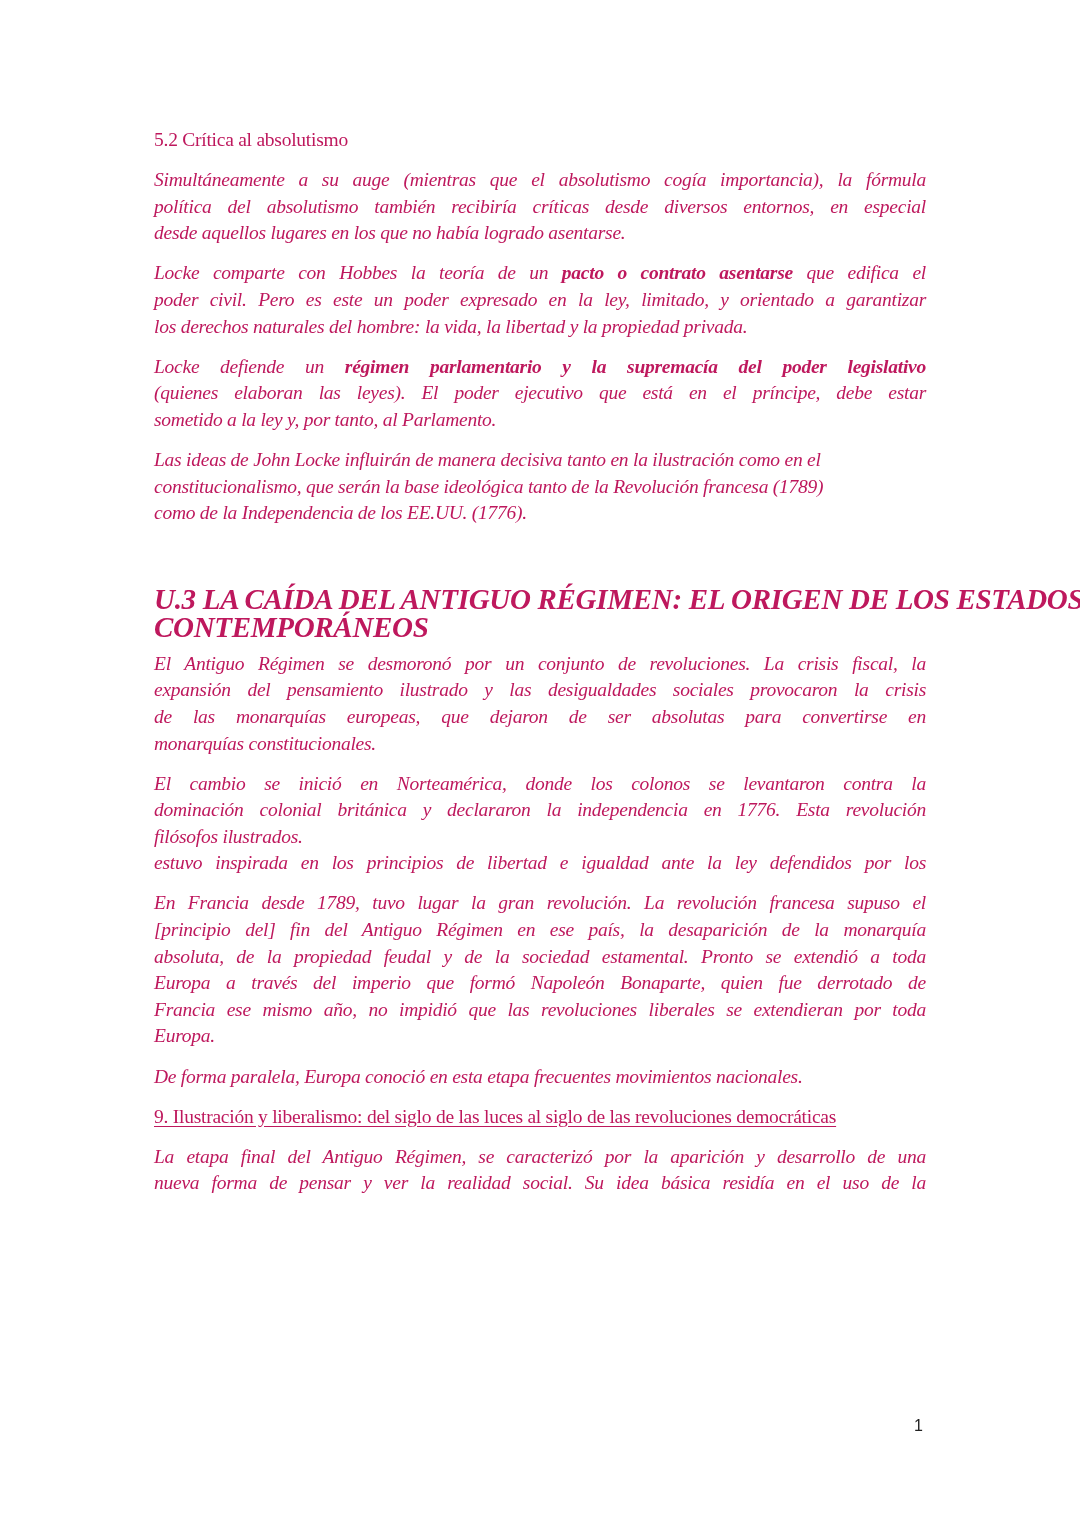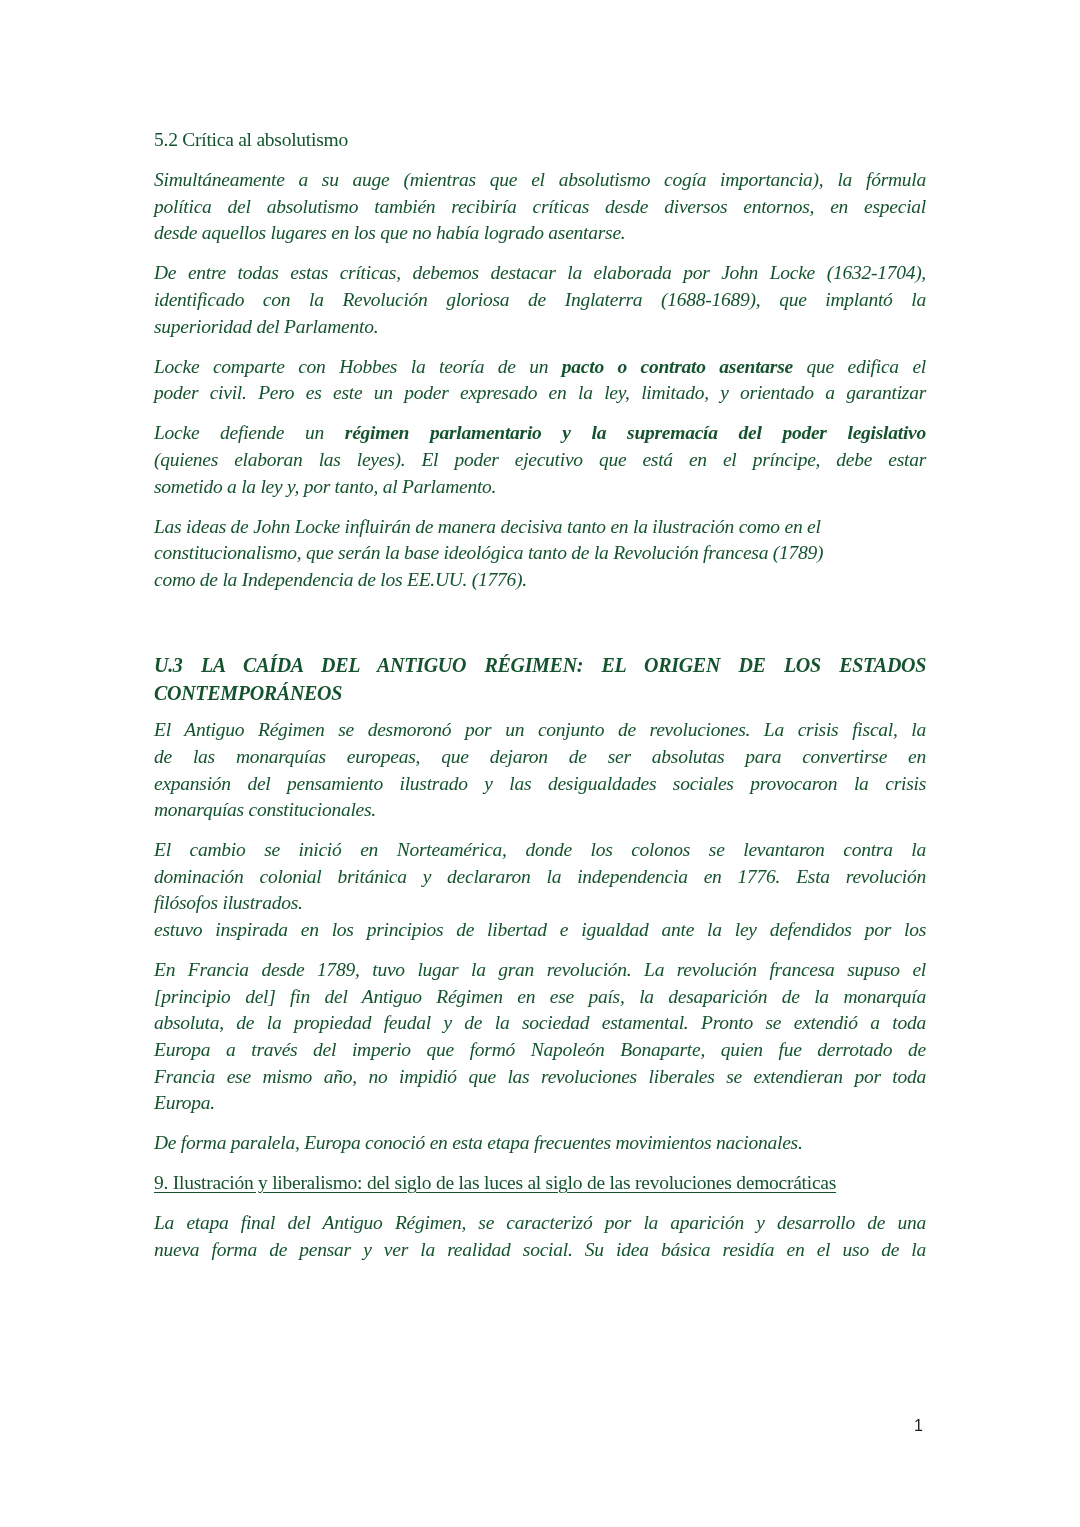--- a/index.html
+++ b/index.html
@@ -1,28 +1,28 @@
 <!DOCTYPE html>
 <html><head>
   <meta charset="utf-8">
   <style>
     html, body { margin: 0; padding: 0; background: #ffffff; }
     body { width: 1080px; height: 1527px; position: relative; overflow: hidden; }
     .page {
       position: absolute; left: 154px; top: 127px; width: 772px;
       font-family: "Liberation Serif", "DejaVu Serif", serif;
-      font-size: 19.5px; line-height: 26.6px; color: #14532d;
+      font-size: 19.5px; line-height: 26.6px; color: #be185d;
       letter-spacing: -0.25px;
     }
     .p { margin: 0 0 13.5px 0; }
     .line { display: block; text-align: justify; text-align-last: justify; white-space: nowrap; font-style: italic; }
     .line.last { text-align-last: left; }
     .subheading { margin: 0 0 13.5px 0; }
     .unit-title {
-      font-weight: bold; font-size: 20px; line-height: 28px; margin: 58px 0 10px 0; letter-spacing: -0.3px;
+      font-weight: bold; font-size: 29px; line-height: 28px; margin: 58px 0 10px 0; letter-spacing: -0.3px;
     }
     .underlined { text-decoration: underline; text-underline-offset: 3px; margin: 0 0 13.5px 0; }
     b { font-weight: bold; }
     .page-number {
       position: absolute; left: 914px; top: 1417px;
       font-family: "Liberation Sans", "DejaVu Sans", sans-serif; font-size: 16px; color: #222;
     }
   </style>
 </head>
 <body>
@@ -30,29 +30,25 @@
 <div class="page">
 
   <p class="subheading">5.2 Crítica al absolutismo</p>
 
   <div class="p">
     <span class="line">Simultáneamente a su auge (mientras que el absolutismo cogía importancia), la fórmula</span>
     <span class="line">política del absolutismo también recibiría críticas desde diversos entornos, en especial</span>
     <span class="line last">desde aquellos lugares en los que no había logrado asentarse.</span>
   </div>
 
-  <div class="p">
-    <span class="line">De entre todas estas críticas, debemos destacar la elaborada por John Locke (1632-1704),</span>
-    <span class="line">identificado con la Revolución gloriosa de Inglaterra (1688-1689), que implantó la</span>
-    <span class="line last">superioridad del Parlamento.</span>
-  </div>
 
   <div class="p">
     <span class="line"><span>Locke comparte con Hobbes la teoría de un </span><b>pacto o contrato asentarse</b><span> que edifica el</span></span>
     <span class="line">poder civil. Pero es este un poder expresado en la ley, limitado, y orientado a garantizar</span>
+    <span class="line last">los derechos naturales del hombre: la vida, la libertad y la propiedad privada.</span>
   </div>
 
   <div class="p">
     <span class="line"><span>Locke defiende un </span><b>régimen parlamentario y la supremacía del poder legislativo</b></span>
     <span class="line">(quienes elaboran las leyes). El poder ejecutivo que está en el príncipe, debe estar</span>
     <span class="line last">sometido a la ley y, por tanto, al Parlamento.</span>
   </div>
 
   <div class="p">
     <span class="line last">Las ideas de John Locke influirán de manera decisiva tanto en la ilustración como en el</span>
@@ -60,22 +56,22 @@
     <span class="line last">como de la Independencia de los EE.UU. (1776).</span>
   </div>
 
   <div class="unit-title">
     <span class="line">U.3 LA CAÍDA DEL ANTIGUO RÉGIMEN: EL ORIGEN DE LOS ESTADOS</span>
     <span class="line last">CONTEMPORÁNEOS</span>
   </div>
 
   <div class="p">
     <span class="line">El Antiguo Régimen se desmoronó por un conjunto de revoluciones. La crisis fiscal, la</span>
+    <span class="line">expansión del pensamiento ilustrado y las desigualdades sociales provocaron la crisis</span>
     <span class="line">de las monarquías europeas, que dejaron de ser absolutas para convertirse en</span>
-    <span class="line">expansión del pensamiento ilustrado y las desigualdades sociales provocaron la crisis</span>
     <span class="line last">monarquías constitucionales.</span>
   </div>
 
   <div class="p">
     <span class="line">El cambio se inició en Norteamérica, donde los colonos se levantaron contra la</span>
     <span class="line">dominación colonial británica y declararon la independencia en 1776. Esta revolución</span>
     <span class="line last">filósofos ilustrados.</span>
     <span class="line">estuvo inspirada en los principios de libertad e igualdad ante la ley defendidos por los</span>
   </div>
 

